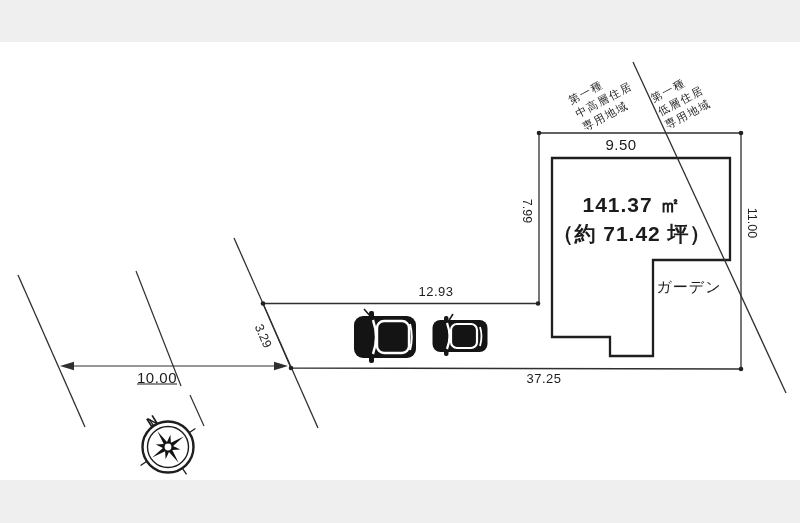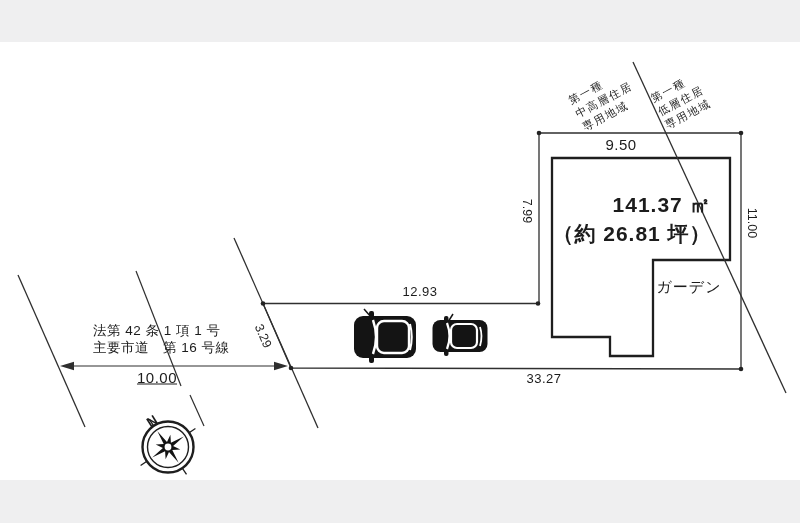--- a/index.html
+++ b/index.html
@@ -10,21 +10,21 @@
   .band{position:absolute;left:0;width:800px;background:#efeff0;}
   .band.top{top:0;height:42px;}
   .band.bottom{top:480px;height:43px;}
   svg.linework{position:absolute;left:0;top:0;}
   .lbl{position:absolute;white-space:nowrap;transform:translate(-50%,-50%);color:#1c1c1c;}
   .dim{font-size:13px;letter-spacing:.5px;}
   .dim.big{font-size:15px;}
   .rot90{transform:translate(-50%,-50%) rotate(90deg);font-size:12.5px;}
   .rot66{transform:translate(-50%,-50%) rotate(66deg);font-size:12.5px;}
   .area-block{position:absolute;left:632px;top:219px;transform:translate(-50%,-50%);
-    text-align:right;font-size:21px;font-weight:600;line-height:29px;letter-spacing:1px;}
+    text-align:center;font-size:21px;font-weight:600;line-height:29px;letter-spacing:1px;}
   .garden{font-size:15px;letter-spacing:1px;}
   .roadtext{position:absolute;left:93px;top:322px;font-size:13.5px;line-height:17px;
     letter-spacing:.5px;white-space:nowrap;}
   .zoning{position:absolute;transform:translate(-50%,-50%) rotate(-28deg);
     font-size:11px;line-height:15px;letter-spacing:1.5px;white-space:nowrap;text-align:left;}
   .zoning div{white-space:nowrap;}
   .north{position:absolute;transform:translate(-50%,-50%) rotate(-32deg);
     font-size:13.5px;font-weight:bold;}
 </style>
 </head>
@@ -93,36 +93,32 @@
       <path d="M-4.3,-2.9 L-10.6,-15.8 L-1,-5.1 L2.4,-12.3 L2.9,-4.3 L15.8,-10.6 L5.1,-1
                L12.3,2.4 L4.3,2.9 L10.6,15.8 L1,5.1 L-2.4,12.3 L-2.9,4.3 L-15.8,10.6
                L-5.1,1 L-12.3,-2.4 Z" fill="#141414"></path>
       <circle r="3.4" fill="#ffffff"></circle>
     </g>
   </svg>
 
   <div class="lbl dim big" style="left:621px;top:144px;">9.50</div>
   <div class="lbl rot90" style="left:527px;top:211px;">7.99</div>
   <div class="lbl rot90" style="left:752px;top:223px;">11.00</div>
-  <div class="lbl dim" style="left:420px;top:291px;">12.93</div>
+  <div class="lbl dim" style="left:436px;top:291px;">12.93</div>
   <div class="lbl rot66" style="left:263px;top:336px;">3.29</div>
-  <div class="lbl dim" style="left:544px;top:378px;">33.27</div>
+  <div class="lbl dim" style="left:544px;top:378px;">37.25</div>
   <div class="lbl dim big" style="left:157px;top:377px;text-decoration:underline;">10.00</div>
 
   <div class="area-block">
     <div>141.37 ㎡</div>
-    <div>（約 26.81 坪）</div>
+    <div>（約 71.42 坪）</div>
   </div>
 
   <div class="lbl garden" style="left:689px;top:287px;">ガーデン</div>
 
-  <div class="roadtext">
-    <div>法第 42 条 1 項 1 号</div>
-    <div>主要市道　第 16 号線</div>
-  </div>
 
   <div class="zoning" style="left:604px;top:100px;">
     <div>第一種</div>
     <div>中高層住居</div>
     <div>専用地域</div>
   </div>
   <div class="zoning" style="left:681px;top:101px;">
     <div>第一種</div>
     <div>低層住居</div>
     <div>専用地域</div>

